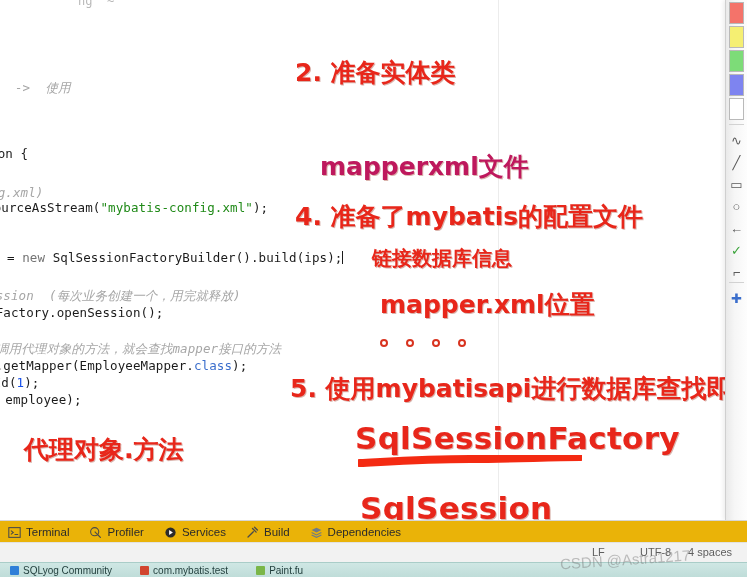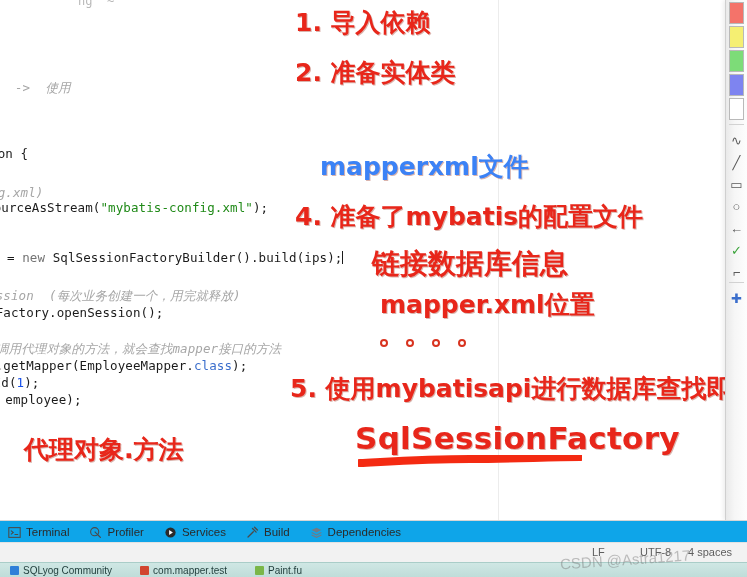--- a/index.html
+++ b/index.html
@@ -42,21 +42,21 @@
   }
 
   
   .ink{
     position:absolute;white-space:nowrap;
     color:#e8261a;font-weight:bold;
     font-family:"DejaVu Sans","Liberation Sans",sans-serif;
     text-shadow:1px 1px 0 rgba(150,40,20,.35);
   }
   .ink.big{font-size:25px;}
-  .ink.mid{font-size:28px;}
+  .ink.mid{font-size:20px;}
   .ink.lat{font-size:31px;letter-spacing:.3px;}
 
   .ink-dot{
     position:absolute;width:8px;height:8px;border-radius:50%;
     border:2.5px solid #d8331f;box-sizing:border-box;background:#ffffff;
   }
 
   #ink-underline{
     position:absolute;left:358px;top:455px;width:224px;height:12px;
   }
@@ -77,21 +77,21 @@
     display:flex;align-items:center;justify-content:center;
     color:#5a5a5a;
   }
   #annot-toolbar .sep{
     position:absolute;left:3px;width:15px;height:1px;background:#d2d2d2;
   }
 
   
   #tool-window-bar{
     position:absolute;left:0;top:520px;width:747px;height:22px;
-    background:#0ea5e9;border-top:1px solid #d6d6d6;
+    background:#eab308;border-top:1px solid #d6d6d6;
     display:flex;align-items:center;
   }
   .tw-item{
     display:flex;align-items:center;gap:5px;
     padding:0 12px 0 8px;height:22px;
     font-size:11.5px;color:#2b2b2b;cursor:default;
   }
   .tw-ico{width:13px;height:13px;display:block;}
 
   
@@ -143,28 +143,28 @@
       <div class="code-line comment" style="left: -12px; top: 288px;">ession  (每次业务创建一个，用完就释放)</div>
       <div class="code-line" style="left: -12px; top: 305px;">nFactory.openSession();</div>
       <div class="code-line comment" style="left: -4px; top: 341px;">调用代理对象的方法，就会查找mapper接口的方法</div>
       <div class="code-line" style="left: -12px; top: 358px;">n.getMapper(EmployeeMapper.<span class="tok-fld">class</span>);</div>
       <div class="code-line" style="left: -14px; top: 375px;">yId(<span class="tok-num">1</span>);</div>
       <div class="code-line" style="left: -10px; top: 392px;">+ employee);</div>
     </div>
 </div>
 
 <div id="ink-layer" style="position:absolute;left:0;top:0;width:747px;height:577px;pointer-events:none;">
-    <div class="ink big" style="left: 295px; top: 6px; color: rgb(232, 38, 26);">1. 导入依赖</div>
     <div class="ink big" style="left: 295px; top: 56px; color: rgb(232, 38, 26);">2. 准备实体类</div>
-    <div class="ink big" style="left: 320px; top: 150px; color: #3b82f6;">mapperxml文件</div>
+    <div class="ink big" style="left: 320px; top: 150px; color: #be185d;">mapperxml文件</div>
     <div class="ink big" style="left: 295px; top: 200px; color: rgb(232, 38, 26);">4. 准备了mybatis的配置文件</div>
     <div class="ink mid" style="left: 372px; top: 245px; color: rgb(232, 38, 26);">链接数据库信息</div>
     <div class="ink big" style="left: 380px; top: 288px; color: rgb(232, 38, 26);">mapper.xml位置</div>
     <div class="ink big" style="left: 290px; top: 372px; color: rgb(232, 38, 26);">5. 使用mybatisapi进行数据库查找即可</div>
     <div class="ink lat" style="left: 355px; top: 420px; color: rgb(232, 38, 26);">SqlSessionFactory</div>
+    <div class="ink lat" style="left: 360px; top: 490px; color: rgb(232, 38, 26);">SqlSession</div>
     <div class="ink lat" style="left: 360px; top: 536px; color: rgb(232, 38, 26);">getMapper(接口。class)</div>
     <div class="ink big" style="left: 24px; top: 433px; color: rgb(232, 38, 26);">代理对象.方法</div>
     <div class="ink-dot" style="left: 380px; top: 339px;"></div>
     <div class="ink-dot" style="left: 406px; top: 339px;"></div>
     <div class="ink-dot" style="left: 432px; top: 339px;"></div>
     <div class="ink-dot" style="left: 458px; top: 339px;"></div>
   </div>
 
 <svg id="ink-underline" viewBox="0 0 224 12" preserveAspectRatio="none">
   <path d="M2,8 C40,6 70,4 112,4 C155,4 190,2 222,2" stroke="#f42a12" stroke-width="8" stroke-linecap="round" fill="none"></path>
@@ -243,21 +243,21 @@
   <span class="sb-item" style="left:688px;">4 spaces</span>
 </div>
 
 <div id="taskbar">
     <div class="tb-item">
       <span class="tb-ico" style="background: rgb(47, 127, 216);"></span>
       <span>SQLyog Community</span>
     </div>
     <div class="tb-item">
       <span class="tb-ico" style="background: rgb(209, 69, 47);"></span>
-      <span>com.mapper.test</span>
+      <span>com.mybatis.test</span>
     </div>
     <div class="tb-item">
       <span class="tb-ico" style="background: rgb(122, 182, 72);"></span>
       <span>Paint.fu</span>
     </div>
   </div>
 
 <div id="watermark">CSDN @Astra1217</div>
 
 </body></html>

